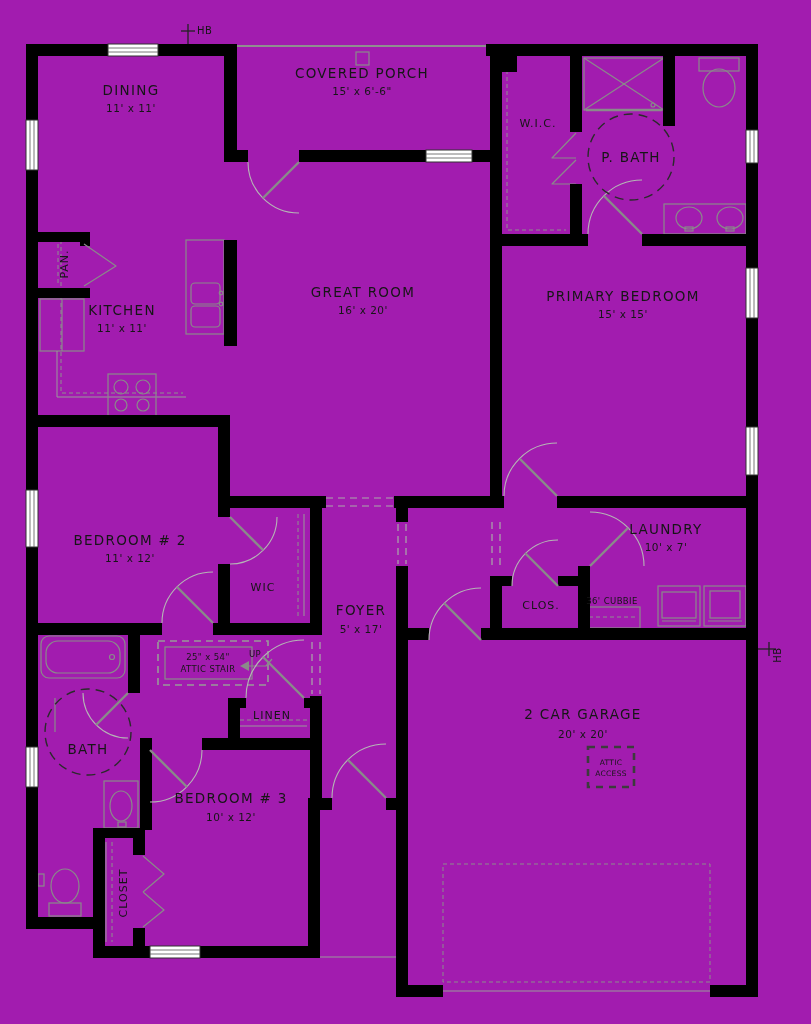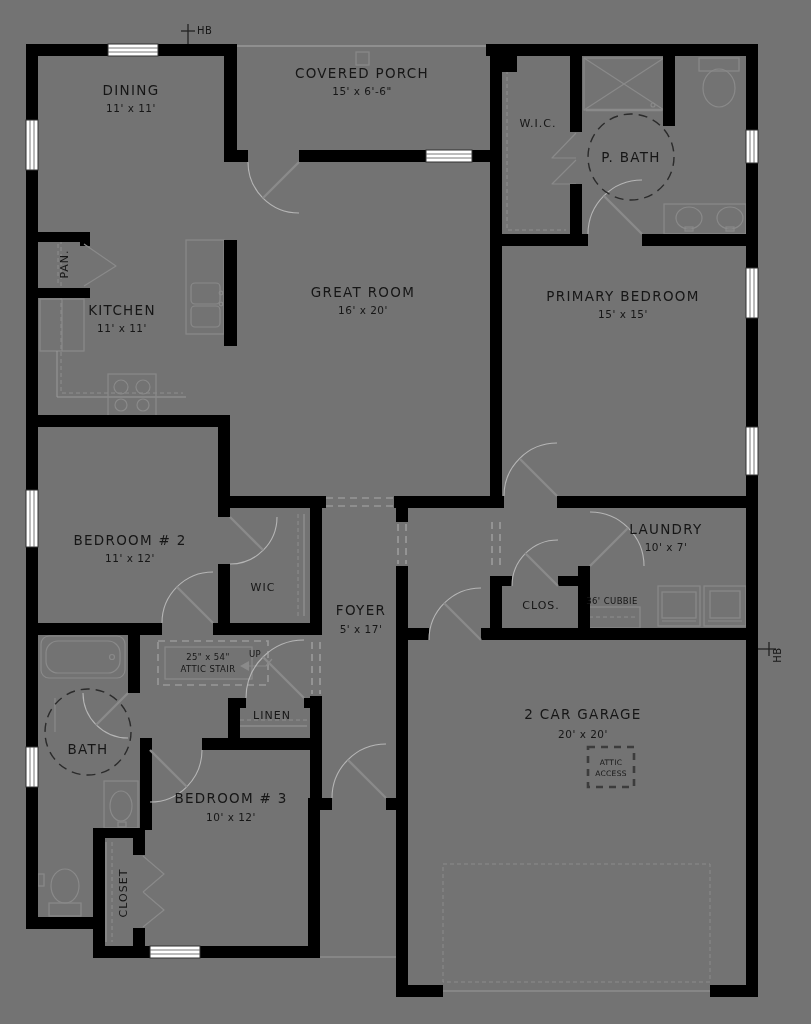--- a/index.html
+++ b/index.html
@@ -1,16 +1,16 @@
 <!DOCTYPE html>
 <html><head>
 <meta charset="utf-8">
 <style>
   html,body{margin:0;padding:0;background:#ffffff;}
-  .page{width:811px;height:1024px;background:#737373;position:relative;overflow:hidden;}
+  .page{width:811px;height:1024px;background:#a21caf;position:relative;overflow:hidden;}
   svg{display:block;}
   .wall{fill:#000000;stroke:none;}
   .fx{fill:none;stroke:#8a8a8a;stroke-width:1.2;}
   .fxd{fill:none;stroke:#8a8a8a;stroke-width:1.2;stroke-linejoin:round;}
   .thin{fill:none;stroke:#9a9a9a;stroke-width:1;}
   .roof{fill:none;stroke:#8f8f8f;stroke-width:2;}
   .dash2{fill:none;stroke:#8f8f8f;stroke-width:1;stroke-dasharray:4 3;}
   .dashO{fill:none;stroke:#aaaaaa;stroke-width:1.2;stroke-dasharray:7 5;}
   .dashS{fill:none;stroke:#999999;stroke-width:1.6;stroke-dasharray:7 5;}
   .dashT{fill:none;stroke:#3c3c3c;stroke-width:2.6;stroke-dasharray:7 6;}

